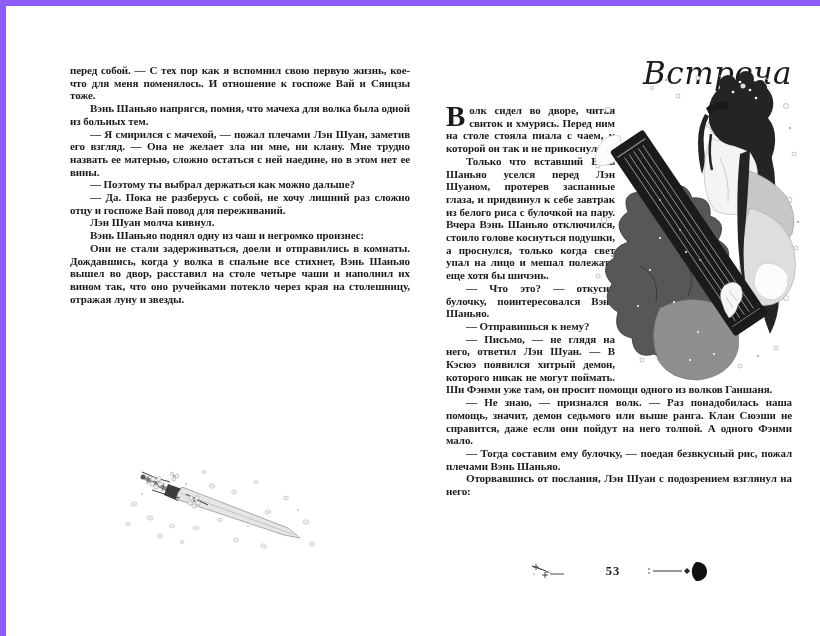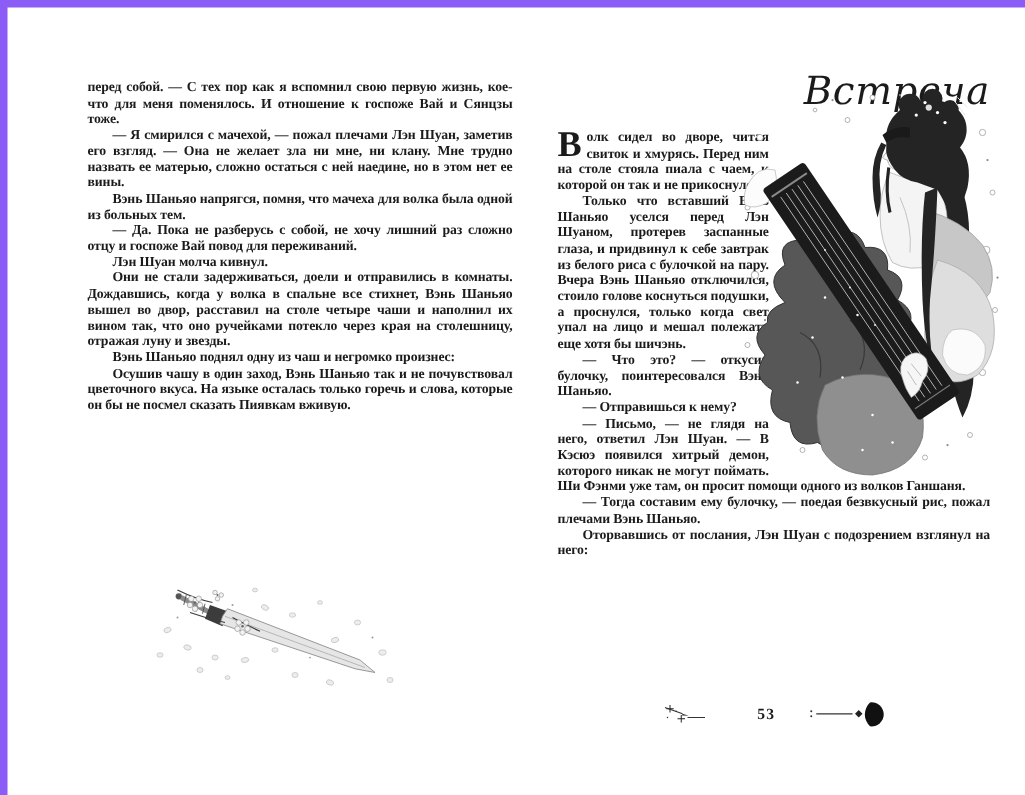--- a/index.html
+++ b/index.html
@@ -54,27 +54,27 @@
   .page-number { font-size:12.5px; font-weight:700; letter-spacing:1px;padding-left:14px; }
   .orn { display:block; }
 </style>
 </head>
 <body>
 
 <div class="spread">
 
   <div class="page-left body-text">
     <p class="no-indent">перед собой. — С тех пор как я вспомнил свою первую жизнь, кое-что для меня поменялось. И отношение к госпоже Вай и Сянцзы тоже.</p>
+    <p>Вэнь Шаньяо напрягся, помня, что мачеха для волка была одной из больных тем.</p>
     <p>— Я смирился с мачехой, — пожал плечами Лэн Шуан, заметив его взгляд. — Она не желает зла ни мне, ни клану. Мне трудно назвать ее матерью, сложно остаться с ней наедине, но в этом нет ее вины.</p>
-    <p>Вэнь Шаньяо напрягся, помня, что мачеха для волка была одной из больных тем.</p>
+    <p>— Поэтому ты выбрал держаться как можно дальше?</p>
     <p>— Да. Пока не разберусь с собой, не хочу лишний раз сложно отцу и госпоже Вай повод для переживаний.</p>
     <p>Лэн Шуан молча кивнул.</p>
+    <p>Вэнь Шаньяо поднял одну из чаш и негромко произнес:</p>
     <p>Они не стали задерживаться, доели и отправились в комнаты. Дождавшись, когда у волка в спальне все стихнет, Вэнь Шаньяо вышел во двор, расставил на столе четыре чаши и наполнил их вином так, что оно ручейками потекло через края на столешницу, отражая луну и звезды.</p>
-    <p>Вэнь Шаньяо поднял одну из чаш и негромко произнес:</p>
-    <p>Осушив чашу в один заход, Вэнь Шаньяо так и не почувствовал цветочного вкуса. На языке осталась только горечь и слова, которые он бы не посмел сказать Пиявкам вживую.</p>
   </div>
 
   <svg class="sword-art" viewBox="0 0 202 92">
 
     <g fill="#ededed" stroke="#b8b8b8" stroke-width="0.5">
       <ellipse cx="18" cy="40" rx="3" ry="2" transform="rotate(-20 18 40)"></ellipse>
       <ellipse cx="12" cy="60" rx="2.5" ry="1.8"></ellipse>
       <ellipse cx="34" cy="54" rx="3" ry="2" transform="rotate(15 34 54)"></ellipse>
       <ellipse cx="56" cy="62" rx="2.5" ry="2"></ellipse>
       <ellipse cx="80" cy="64" rx="3" ry="2" transform="rotate(-10 80 64)"></ellipse>
@@ -266,20 +266,21 @@
               <circle cx="100" cy="290" r="1"></circle>
           </g>
         </svg>
       </div>
 
       <p class="no-indent"><span class="dropcap">В</span><span>олк сидел во дворе, читая свиток и хмурясь. Перед ним на столе стояла пиала с чаем, к которой он так и не прикоснулся.</span></p>
       <p>Только что вставший Вэнь Шаньяо уселся перед Лэн Шуаном, протерев заспанные глаза, и придвинул к себе завтрак из белого риса с булочкой на пару. Вчера Вэнь Шаньяо отключился, стоило голове коснуться подушки, а проснулся, только когда свет упал на лицо и мешал полежать еще хотя бы шичэнь.</p>
       <p>— Что это? — откусив булочку, поинтересовался Вэнь Шаньяо.</p>
       <p>— Отправишься к нему?</p>
       <p>— Письмо, — не глядя на него, ответил Лэн Шуан. — В Кэсюэ появился хитрый демон, которого никак не могут поймать. Ши Фэнми уже там, он просит помощи одного из волков Ганшаня.</p>
+      <p>— Не знаю, — признался волк. — Раз понадобилась наша помощь, значит, демон седьмого или выше ранга. Клан Сюэши не справится, даже если они пойдут на него толпой. А одного Фэнми мало.</p>
       <p>— Тогда составим ему булочку, — поедая безвкусный рис, пожал плечами Вэнь Шаньяо.</p>
       <p>Оторвавшись от послания, Лэн Шуан с подозрением взглянул на него:</p>
     </div>
   </div>
 
   <div class="page-footer">
     <svg class="orn" width="36" height="18" viewBox="0 0 36 18">
       <g stroke="#222222" stroke-width="0.8">
         <line x1="6" y1="2" x2="6" y2="8"></line>
           <line x1="3" y1="5" x2="9" y2="5"></line>

